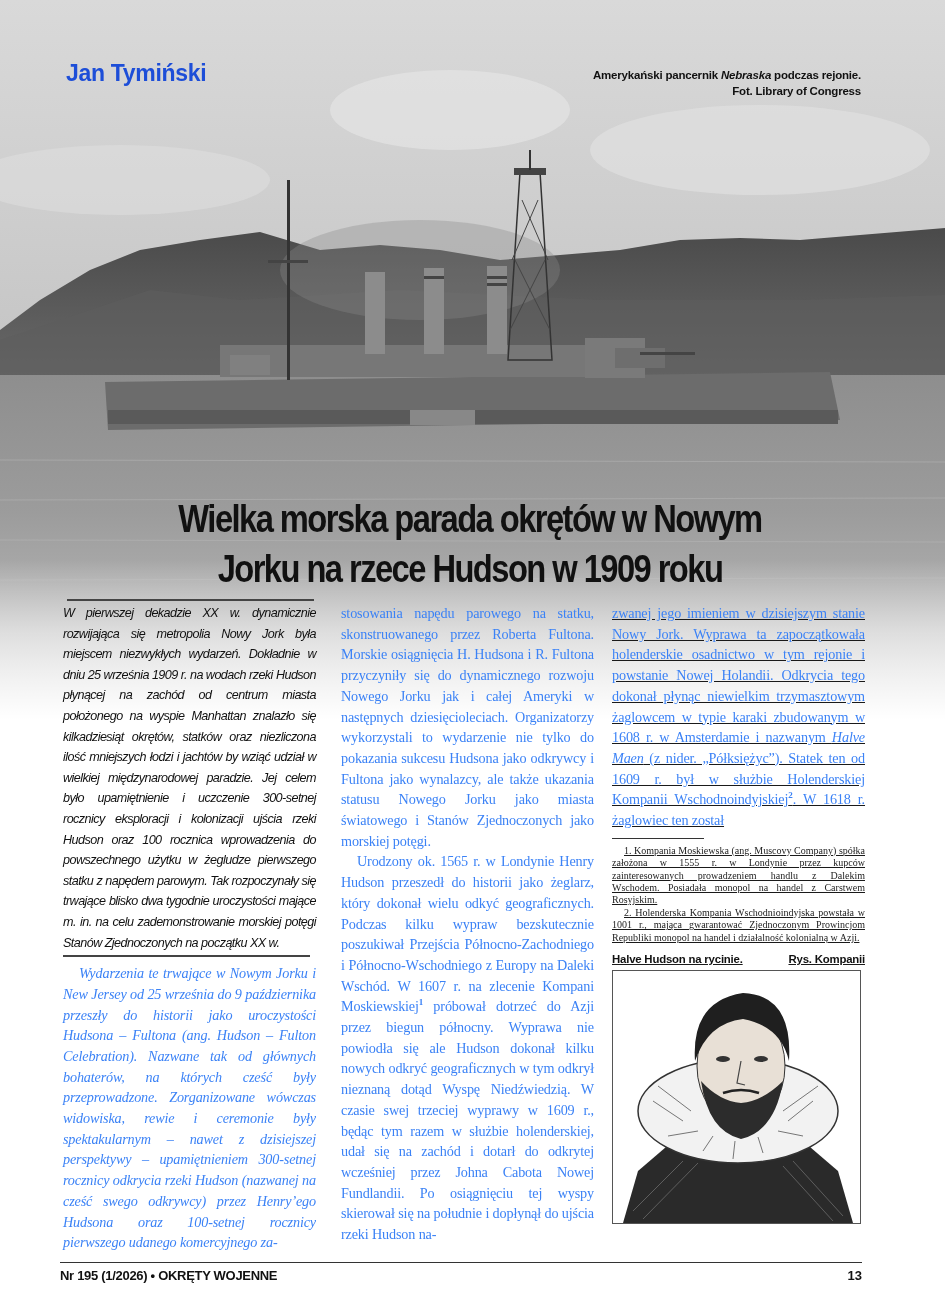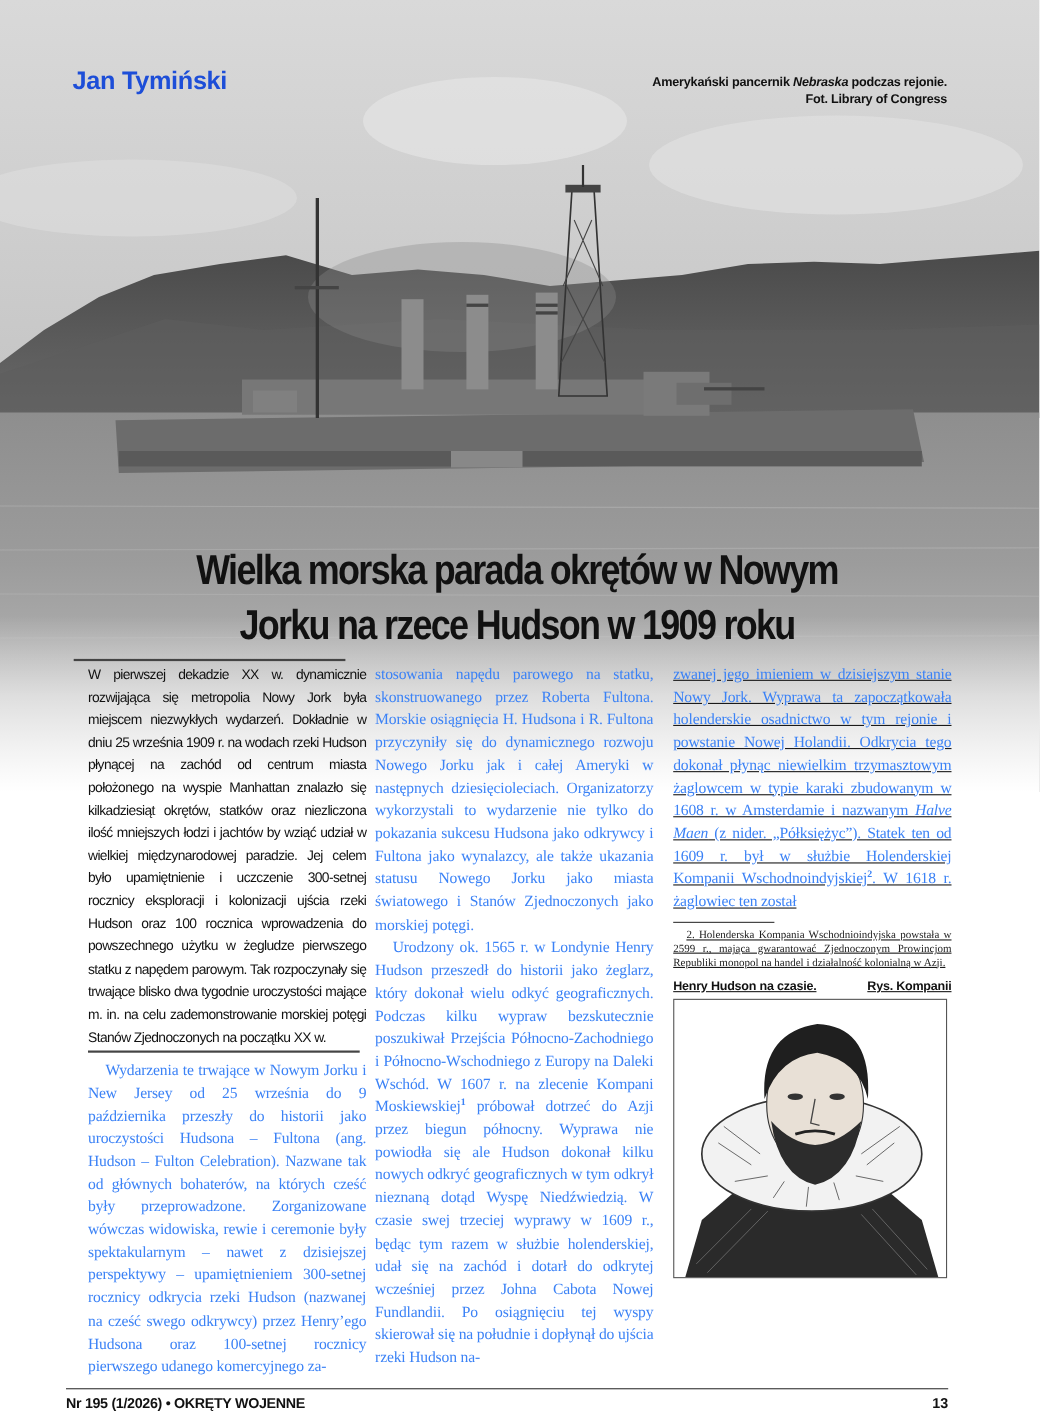--- a/index.html
+++ b/index.html
@@ -13,21 +13,21 @@
     background: linear-gradient(to bottom, rgba(255,255,255,0) 0%, rgba(255,255,255,0.55) 45%, #ffffff 100%); }
 
   .author { position: absolute; left: 66px; top: 60px; font-family: "Liberation Sans", sans-serif; font-size: 23px; font-weight: bold; color: #1d4ed8; letter-spacing: -0.3px; }
   .photo-caption { position: absolute; right: 84px; top: 67px; text-align: right; font-family: "Liberation Sans", sans-serif; font-size: 11.5px; font-weight: bold; color: #111; line-height: 16px; letter-spacing: -0.2px; }
   .photo-caption i { font-style: italic; }
 
   .title { position: absolute; left: 60px; top: 494px; width: 820px; text-align: center; font-family: "Liberation Sans", sans-serif; font-weight: bold; font-size: 38px; line-height: 50px; color: #111; letter-spacing: -1.8px; transform: scaleX(0.86); transform-origin: center top; }
 
   
   .col { position: absolute; top: 603px; width: 253px; }
-  .col1 { left: 80px; }
+  .col1 { left: 63px; font-style: italic; }
   .col2 { left: 341px; }
   .col3 { left: 612px; text-decoration: underline; }
 
   .lead-rule { position: absolute; left: 67px; top: 599px; width: 247px; height: 2px; background: #444; }
   .lead { font-family: "Liberation Sans", sans-serif; font-size: 12.6px; line-height: 20.6px; text-align: justify; letter-spacing: -0.55px; color: #111; }
   .lead-end-rule { width: 247px; height: 2px; background: #444; margin-top: 2px; }
 
   .body-text { font-family: "Liberation Serif", serif; font-size: 14.2px; line-height: 20.7px; text-align: justify; color: #3b82f6; letter-spacing: -0.15px; }
   .body-text p { margin: 0; }
   .indent { text-indent: 16px; }
@@ -143,24 +143,25 @@
     <p class="indent"><span>Urodzony ok. 1565 r. w Londynie Henry Hudson przeszedł do historii jako żeglarz, który dokonał wielu odkyć geograficznych. Podczas kilku wypraw bezskutecznie poszukiwał Przejścia Północno-Zachodniego i Północno-Wschodniego z Europy na Daleki Wschód. W 1607 r. na zlecenie Kompani Moskiewskiej</span><sup>1</sup><span> próbował dotrzeć do Azji przez biegun północny. Wyprawa nie powiodła się ale Hudson dokonał kilku nowych odkryć geograficznych w tym odkrył nieznaną dotąd Wyspę Niedźwiedzią. W czasie swej trzeciej wyprawy w 1609 r., będąc tym razem w służbie holenderskiej, udał się na zachód i dotarł do odkrytej wcześniej przez Johna Cabota Nowej Fundlandii. Po osiągnięciu tej wyspy skierował się na południe i dopłynął do ujścia rzeki Hudson na-</span></p>
   </div>
 </div>
 
 <div class="col col3">
   <div class="body-text">
     <p><span>zwanej jego imieniem w dzisiejszym stanie Nowy Jork. Wyprawa ta zapoczątkowała holenderskie osadnictwo w tym rejonie i powstanie Nowej Holandii. Odkrycia tego dokonał płynąc niewielkim trzymasztowym żaglowcem w typie karaki zbudowanym w 1608 r. w Amsterdamie i nazwanym </span><i>Halve Maen</i><span> (z nider. „Półksiężyc”). Statek ten od 1609 r. był w służbie Holenderskiej Kompanii Wschodnoindyjskiej</span><sup>2</sup><span>. W 1618 r. żaglowiec ten został</span></p>
   </div>
   <div class="fn-rule"></div>
   <div class="footnotes">
-    <p>2. Holenderska Kompania Wschodnioindyjska powstała w 2599 r., mająca gwarantować Zjednoczonym Prowincjom Republiki monopol na handel i działalność kolonialną w Azji.</p>
+    <p>1. Kompania Moskiewska (ang. Muscovy Company) spółka założona w 1555 r. w Londynie przez kupców zainteresowanych prowadzeniem handlu z Dalekim Wschodem. Posiadała monopol na handel z Carstwem Rosyjskim.</p>
+    <p>2. Holenderska Kompania Wschodnioindyjska powstała w 1001 r., mająca gwarantować Zjednoczonym Prowincjom Republiki monopol na handel i działalność kolonialną w Azji.</p>
   </div>
   <div class="fig-caption">
-    <span>Henry Hudson na czasie.</span>
+    <span>Halve Hudson na rycinie.</span>
     <span>Rys. Kompanii</span>
   </div>
   <div class="portrait">
     <svg width="247" height="252" viewBox="0 0 247 252">
 
       <path d="M10,252 L25,200 L60,170 L190,170 L225,200 L240,252 Z" fill="#2a2a2a"></path>
       <g stroke="#ffffff" stroke-width="0.7" opacity="0.35">
         <line x1="20" y1="240" x2="70" y2="190"></line>
           <line x1="30" y1="248" x2="85" y2="192"></line>
         <line x1="180" y1="190" x2="230" y2="245"></line>

